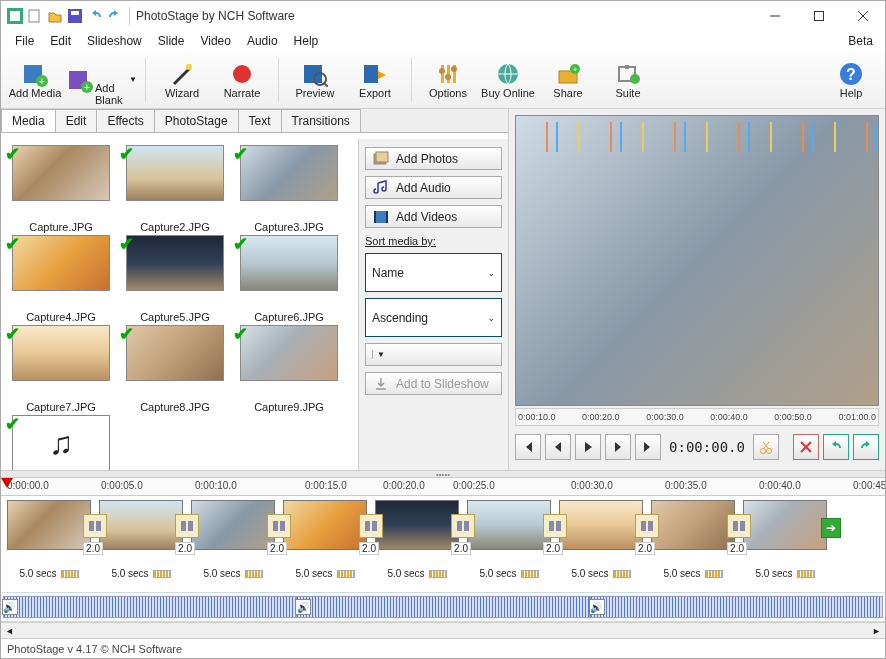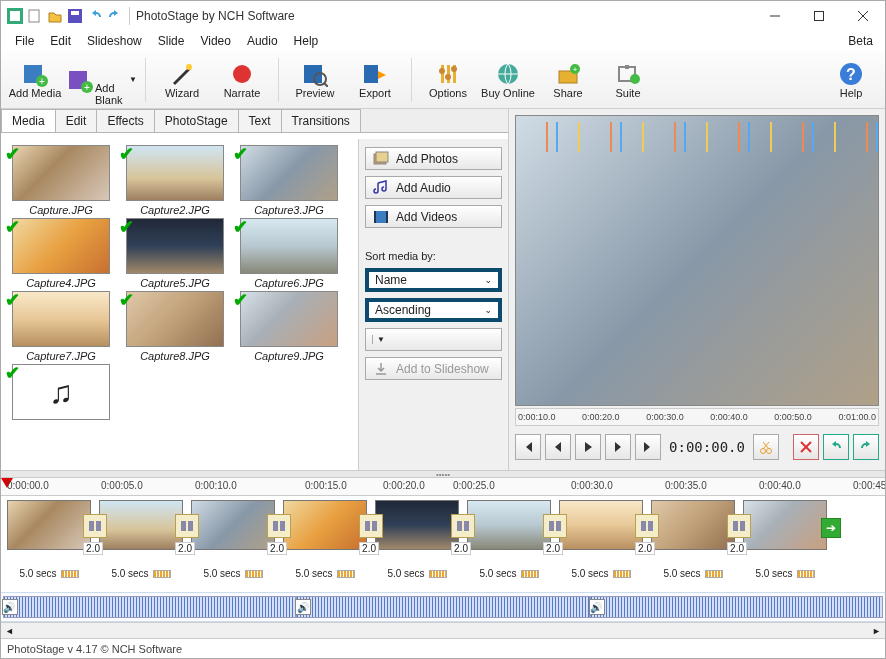--- a/index.html
+++ b/index.html
@@ -22,27 +22,27 @@
 .middle { display: flex; flex: 1; min-height: 0; }
 .leftpane { width: 508px; display: flex; flex-direction: column; border-right: 1px solid #ccc; gap: 6px; }
 .tabs { display: flex; border-bottom: 1px solid #b6b6b6; background: #eee; height: 24px; }
 .tab { padding: 4px 10px; border: 1px solid #b6b6b6; border-bottom: none; background: #f3f3f3; font-size: 12px; cursor: default; margin-right: -1px; }
 .tab.active { background: #fff; font-weight: 500; }
 .mediapanel { display: flex; flex: 1; min-height: 0; }
 .mediagrid { flex: 1; padding: 6px; display: flex; flex-wrap: wrap; align-content: flex-start; gap: 2px 6px; overflow-y: auto; background: #fff; }
 .thumb { width: 108px; display: flex; flex-direction: column; align-items: center; font-size: 11px; position: relative; }
 .thumb .timg { width: 98px; height: 56px; border: 1px solid #888; position: relative; overflow: hidden; }
 .thumb .check { position: absolute; top: -2px; left: -2px; color: #0a0; font-size: 18px; font-weight: bold; z-index: 2; }
-.thumb .tlabel { margin-top: 3px; font-style: italic; }
+.thumb .tlabel { margin-top: 20px; }
 .audio-thumb .timg { display: flex; align-items: center; justify-content: center; font-size: 32px; }
 .sidebar { width: 150px; background: #f0f0f0; border-left: 1px solid #ccc; padding: 8px 6px; display: flex; flex-direction: column; gap: 6px; font-size: 12px; }
 .sbtn { height: 23px; border: 1px solid #aaa; background: linear-gradient(#fff,#e8e8e8); display: flex; align-items: center; gap: 6px; padding: 0 6px; cursor: default; }
 .sbtn .sico { width: 18px; height: 18px; display: inline-flex; align-items: center; justify-content: center; }
-.slabel { font-size: 11px; margin-top: 16px; }
-.sselect { height: 24px; border: 4px solid #0c4a6e; background: #fff; display: flex; align-items: center; justify-content: space-between; padding: 0 6px; cursor: default; }
+.slabel { font-size: 11px; margin-top: 1px; text-decoration: underline; }
+.sselect { height: 39px; border: 1px solid #0c4a6e; background: #fff; display: flex; align-items: center; justify-content: space-between; padding: 0 6px; cursor: default; }
 .sbtn.disabled { color: #999; }
 .rightpane { flex: 1; display: flex; flex-direction: column; background: #f0f0f0; }
 .preview { flex: 1; margin: 6px 6px 2px 6px; border: 1px solid #888; background: #333; position: relative; overflow: hidden; }
 .preview-img { width: 100%; height: 100%; }
 .ruler-preview { height: 18px; margin: 0 6px; font-size: 9px; display: flex; align-items: center; background: #f6f6f6; border: 1px solid #ccc; justify-content: space-between; padding: 0 2px; }
 .ruler-preview span { color: #444; }
 .controls { height: 34px; margin: 4px 6px 6px 6px; display: flex; align-items: center; gap: 4px; }
 .ctrlbtn { width: 26px; height: 26px; border: 1px solid #aaa; background: linear-gradient(#fff,#e6e6e6); display: flex; align-items: center; justify-content: center; cursor: default; }
 .ctrlbtn.green { border-color: #2a8; }
 .ctrlbtn.red { border-color: #c66; }

